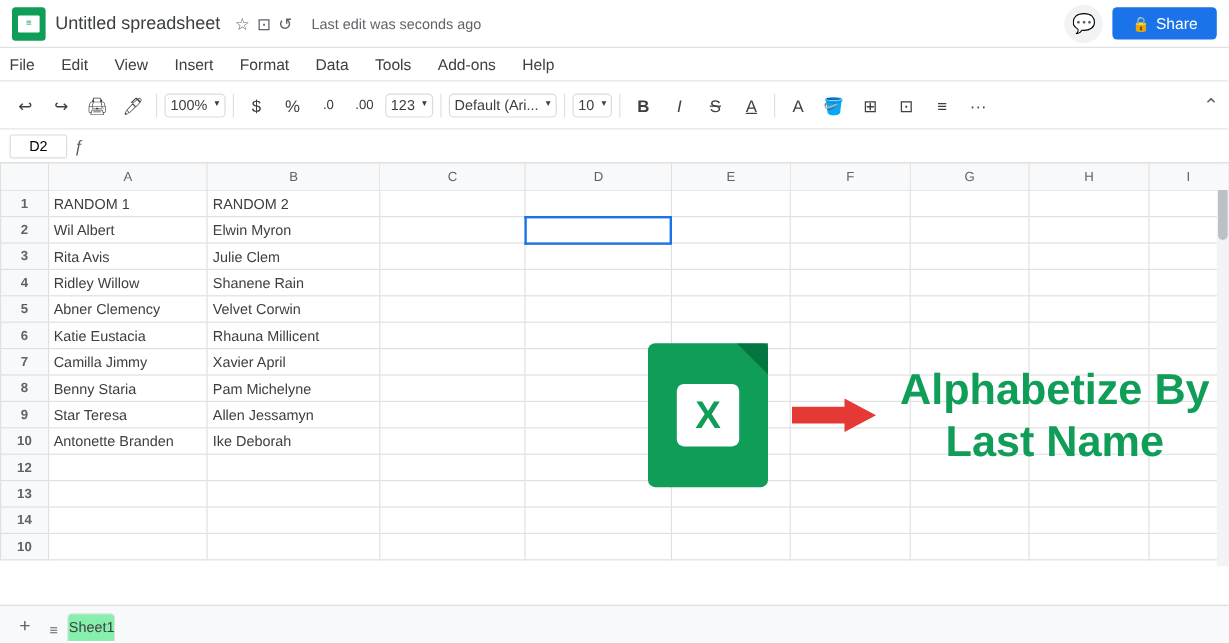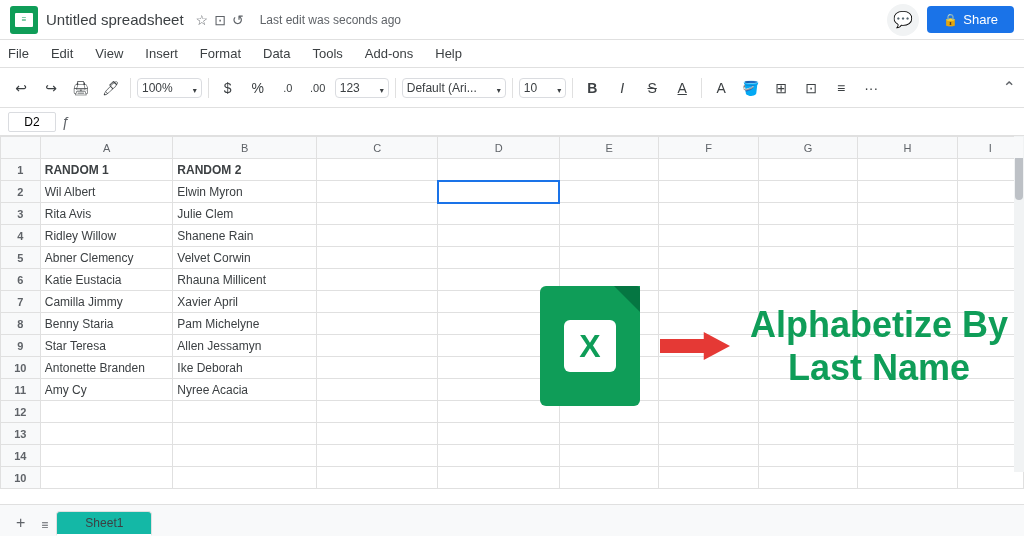--- a/index.html
+++ b/index.html
@@ -93,21 +93,21 @@
     }
     .toolbar-separator { width: 1px; height: 20px; background: #e0e0e0; margin: 0 2px; }
     .toolbar-select {
       border: 1px solid #dadce0;
       border-radius: 4px;
       padding: 2px 4px;
       font-size: 12px;
       color: #3c4043;
       cursor: pointer;
       background: white;
-      display: flex; align-items: flex-end; gap: 20px;
+      display: flex; align-items: flex-start; gap: 6px;
     }
     .toolbar-select-text { font-size: 12px; }
     .toolbar-chevron { font-size: 8px; }
     .toolbar-bold { font-weight: bold; }
     .toolbar-italic { font-style: italic; }
     .toolbar-strike { text-decoration: line-through; }
     .toolbar-underline { text-decoration: underline; }
 
     
     .formula-bar {
@@ -181,21 +181,21 @@
       white-space: nowrap;
       overflow: hidden;
       color: #3c4043;
     }
 
     td.cell.selected {
       border: 2px solid #1a73e8;
     }
 
     td.cell.header-cell {
-      font-weight: 700;
+      font-weight: 400;
       margin-left: 36px;
     }
 
     .col-a { width: 120px; }
     .col-b { width: 130px; }
     .col-c { width: 110px; }
     .col-d { width: 110px; }
     .col-e { width: 90px; }
     .col-f { width: 90px; }
     .col-g { width: 90px; }
@@ -212,25 +212,25 @@
       display: flex;
       align-items: flex-end;
       padding: 0 8px;
       border-top: 1px solid #e0e0e0;
       position: absolute;
       bottom: 0;
       left: 0;
       right: 0;
     }
     .sheet-tab {
-      background: #14b8a6;
+      background: #86efac;
       border: 1px solid #e0e0e0;
       border-bottom: none;
       border-radius: 4px 4px 0 0;
-      padding: 4px 28px;
+      padding: 4px 0;
       font-size: 12px;
       color: #3c4043;
       cursor: pointer;
       margin-right: 2px;
     }
     .sheet-tab.active {
       border-bottom: 2px solid #fff;
       font-weight: 500;
     }
     .tab-add { font-size: 16px; color: #5f6368; padding: 4px 8px; cursor: pointer; }
@@ -546,32 +546,20 @@
             <td class="cell">Ike Deborah</td>
             <td class="cell"></td>
             <td class="cell"></td>
             <td class="cell"></td>
             <td class="cell"></td>
             <td class="cell"></td>
             <td class="cell"></td>
             <td class="cell"></td>
           </tr>
           <tr>
-            <th class="row-header">11</th>
-            <td class="cell">Amy Cy</td>
-            <td class="cell">Nyree Acacia</td>
-            <td class="cell"></td>
-            <td class="cell"></td>
-            <td class="cell"></td>
-            <td class="cell"></td>
-            <td class="cell"></td>
-            <td class="cell"></td>
-            <td class="cell"></td>
-          </tr>
-          <tr>
             <th class="row-header">12</th>
             <td class="cell"></td>
             <td class="cell"></td>
             <td class="cell"></td>
             <td class="cell"></td>
             <td class="cell"></td>
             <td class="cell"></td>
             <td class="cell"></td>
             <td class="cell"></td>
             <td class="cell"></td>

